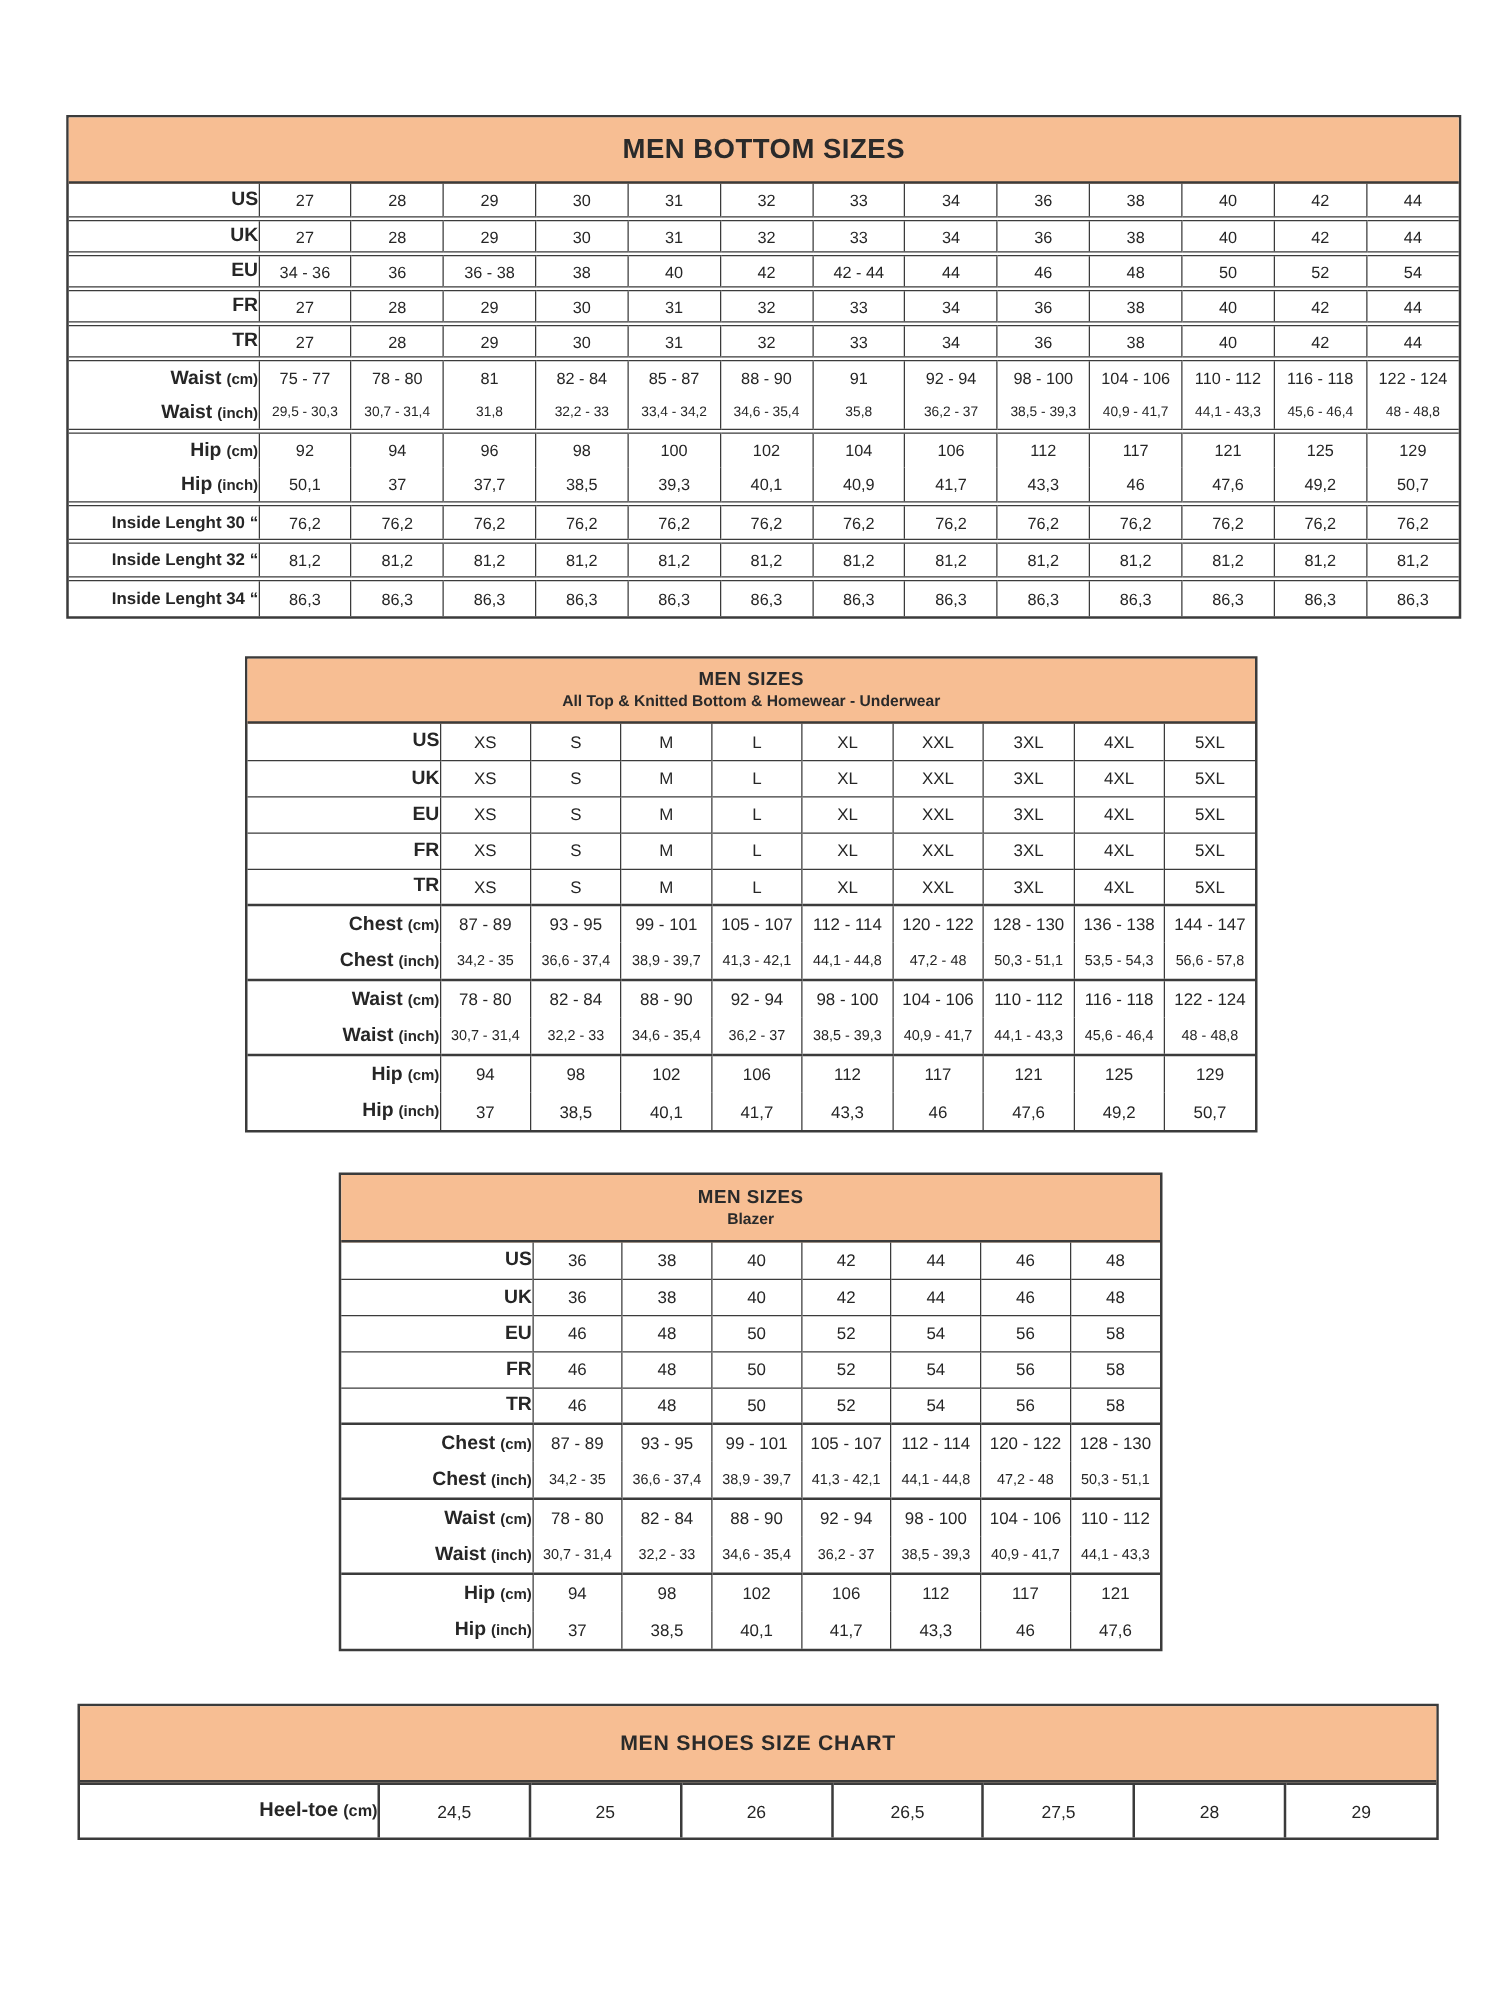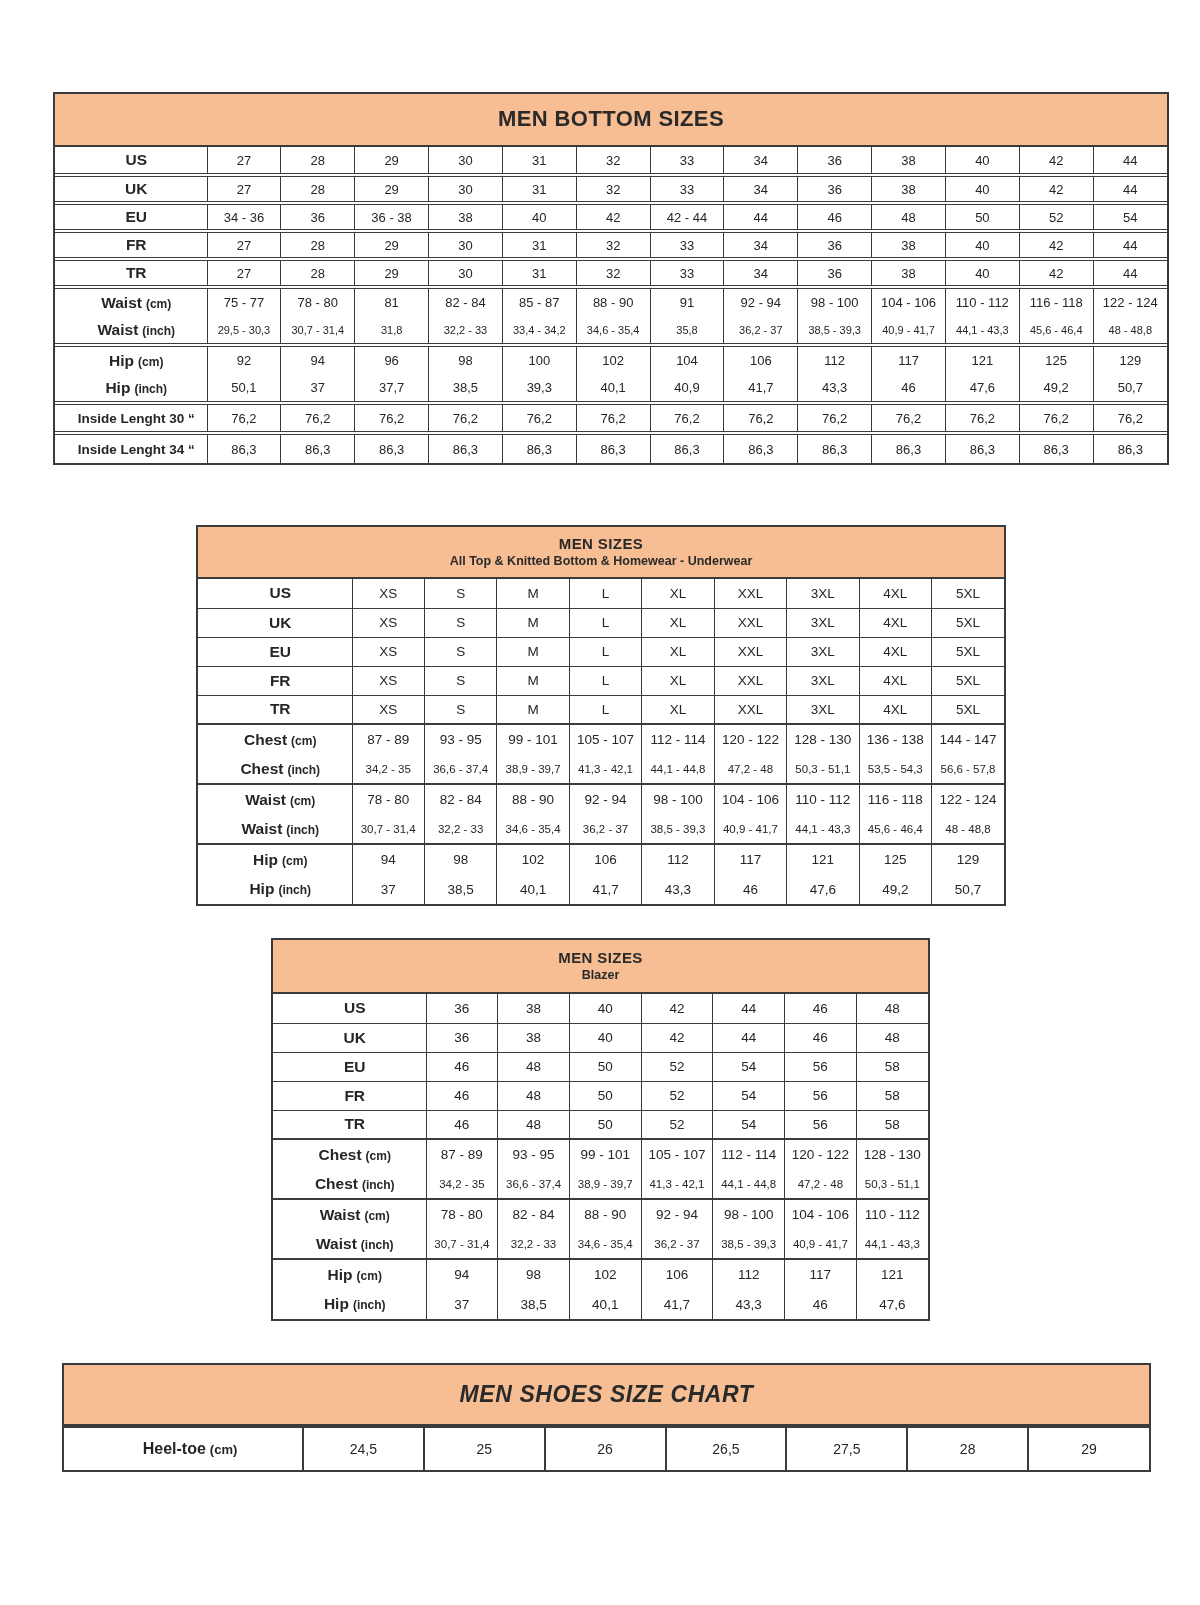--- a/index.html
+++ b/index.html
@@ -13,31 +13,31 @@
   #t4{left:62px;top:1363px;width:1089px;border-width:2.5px;}
 
   .band{background:#F7BE93;border-bottom:2px solid #3b3b3b;display:flex;flex-direction:column;
         align-items:center;justify-content:center;line-height:1.12;}
   #t1 .band{height:51px;}
   #t2 .band{height:50px;}
   #t3 .band{height:52px;}
   #t4 .band{height:59px;}
   .band-title{font-weight:bold;font-size:22px;letter-spacing:.4px;color:#2a2a2a;}
   #t2 .band-title,#t3 .band-title{font-size:15px;}
-  #t4 .band-title{font-size:23px;letter-spacing:.6px;font-style:italic;}
+  #t4 .band-title{font-size:17px;letter-spacing:.6px;}
   .band-sub{font-weight:bold;font-size:12.5px;margin-top:1px;color:#2a2a2a;}
 
   table{border-collapse:collapse;width:100%;table-layout:fixed;}
   #t1 col.label-col{width:152px;}
   #t2 col.label-col{width:154px;}
   #t3 col.label-col{width:153px;}
   #t4 col.label-col{width:239px;}
 
   th,td{padding:0;vertical-align:middle;overflow:hidden;white-space:nowrap;}
-  th{text-align:center;padding-left:11px;font-weight:normal;}
+  th{text-align:right;padding-left:11px;font-weight:normal;}
   #t4 th{padding-left:14px;}
   td{border-left:1.5px solid #3b3b3b;text-align:center;font-size:13.5px;}
   #t1 td{font-size:13px;}
   #t4 td{border-left:2px solid #3b3b3b;font-size:14px;}
 
   .lbl{font-weight:bold;font-size:15.5px;}
   .lbl.long{font-size:13.5px;}
   #t4 .lbl{font-size:16px;}
   .unit{font-weight:bold;font-size:12px;margin-left:4px;}
   #t4 .unit{font-size:13px;}
@@ -240,20 +240,36 @@
             <td>76,2</td>
             <td>76,2</td>
             <td>76,2</td>
             <td>76,2</td>
             <td>76,2</td>
             <td>76,2</td>
             <td>76,2</td>
             <td>76,2</td>
             <td>76,2</td>
           </tr>
+          <tr class="bt-double row-10">
+            <th><span class="lbl long">Inside Lenght 32 “</span></th>
+            <td>81,2</td>
+            <td>81,2</td>
+            <td>81,2</td>
+            <td>81,2</td>
+            <td>81,2</td>
+            <td>81,2</td>
+            <td>81,2</td>
+            <td>81,2</td>
+            <td>81,2</td>
+            <td>81,2</td>
+            <td>81,2</td>
+            <td>81,2</td>
+            <td>81,2</td>
+          </tr>
           <tr class="bt-double row-11">
             <th><span class="lbl long">Inside Lenght 34 “</span></th>
             <td>86,3</td>
             <td>86,3</td>
             <td>86,3</td>
             <td>86,3</td>
             <td>86,3</td>
             <td>86,3</td>
             <td>86,3</td>
             <td>86,3</td>

